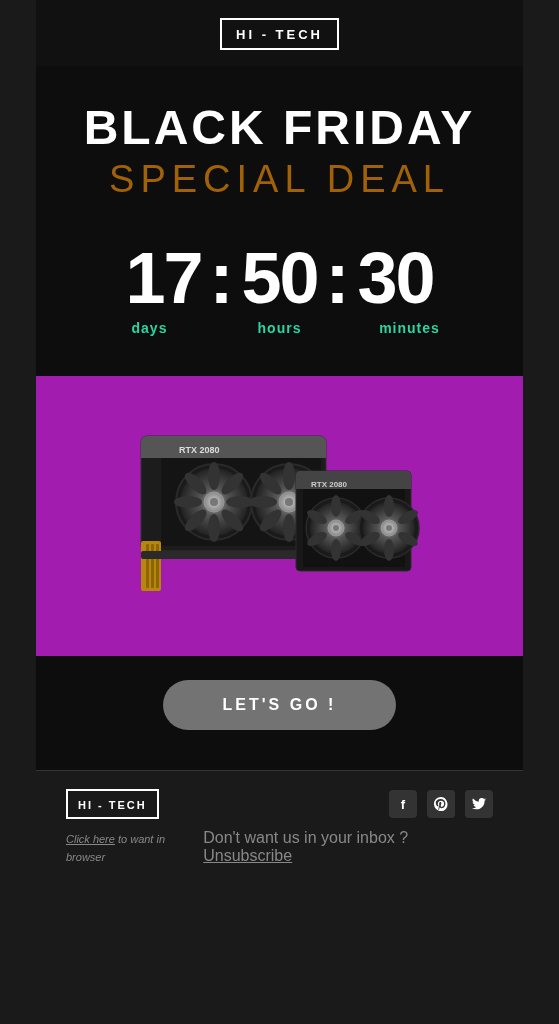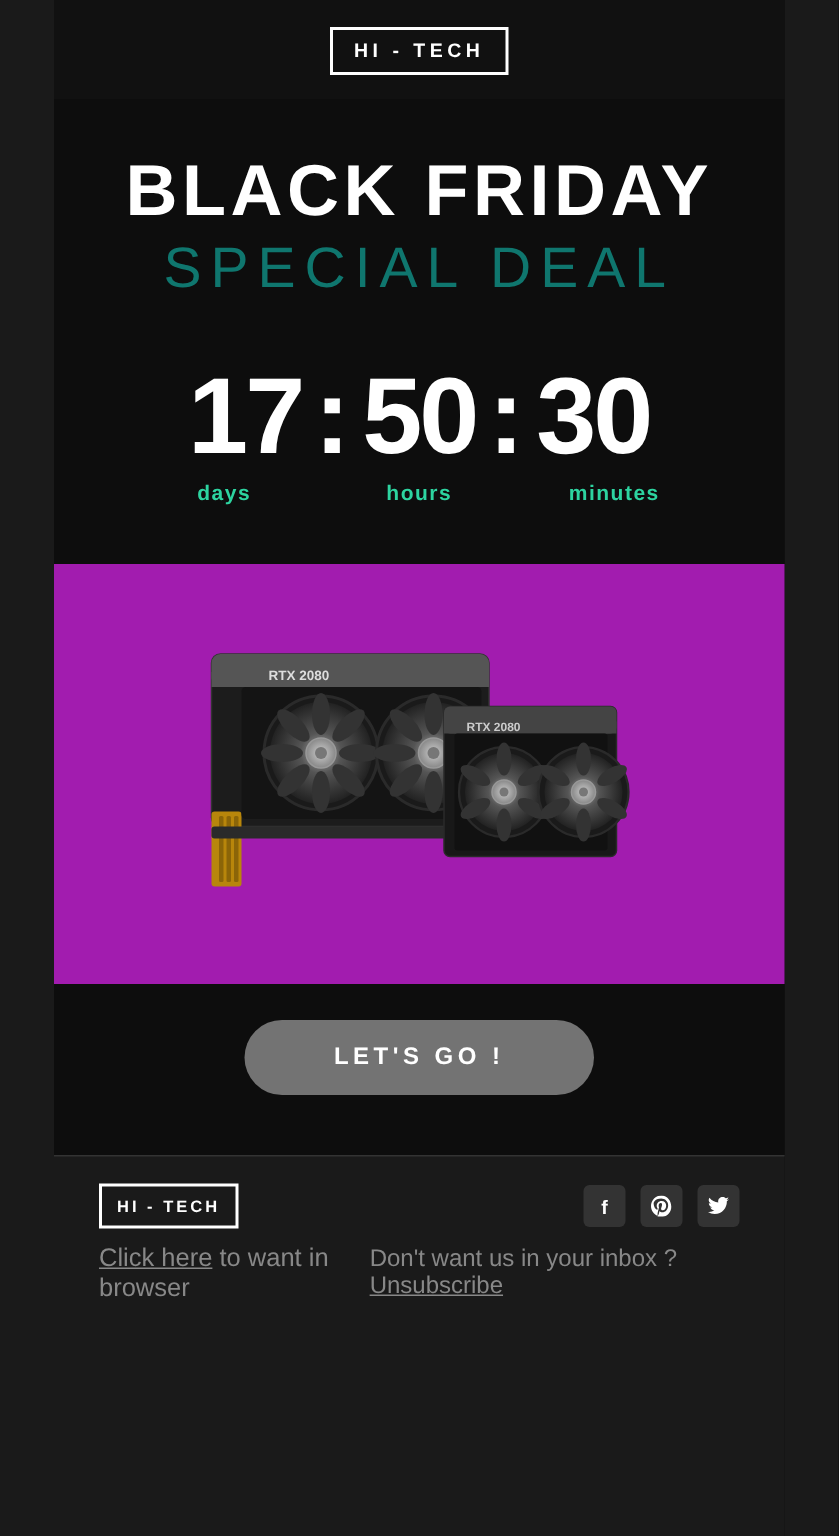--- a/index.html
+++ b/index.html
@@ -54,21 +54,21 @@
     .black-friday {
       color: #fff;
       font-size: 48px;
       font-weight: 900;
       letter-spacing: 3px;
       text-transform: uppercase;
       line-height: 1.1;
     }
 
     .special-deal {
-      color: #0f766e;
+      color: #a16207;
       font-size: 38px;
       font-weight: 400;
       letter-spacing: 6px;
       text-transform: uppercase;
       line-height: 1.3;
       margin-bottom: 28px;
     }
 
     
     .countdown-section {
@@ -216,22 +216,23 @@
 
     .footer-bottom {
       display: flex;
       justify-content: space-between;
       align-items: center;
       margin-top: 6px;
     }
 
     .footer-link {
       color: #888;
-      font-size: 17px;
+      font-size: 11px;
       text-decoration: none;
+      font-style: italic;
     }
 
     .footer-unsubscribe {
       color: #888;
       font-size: 16px;
     }
 
     
     .gpu-visual {
       width: 320px;

